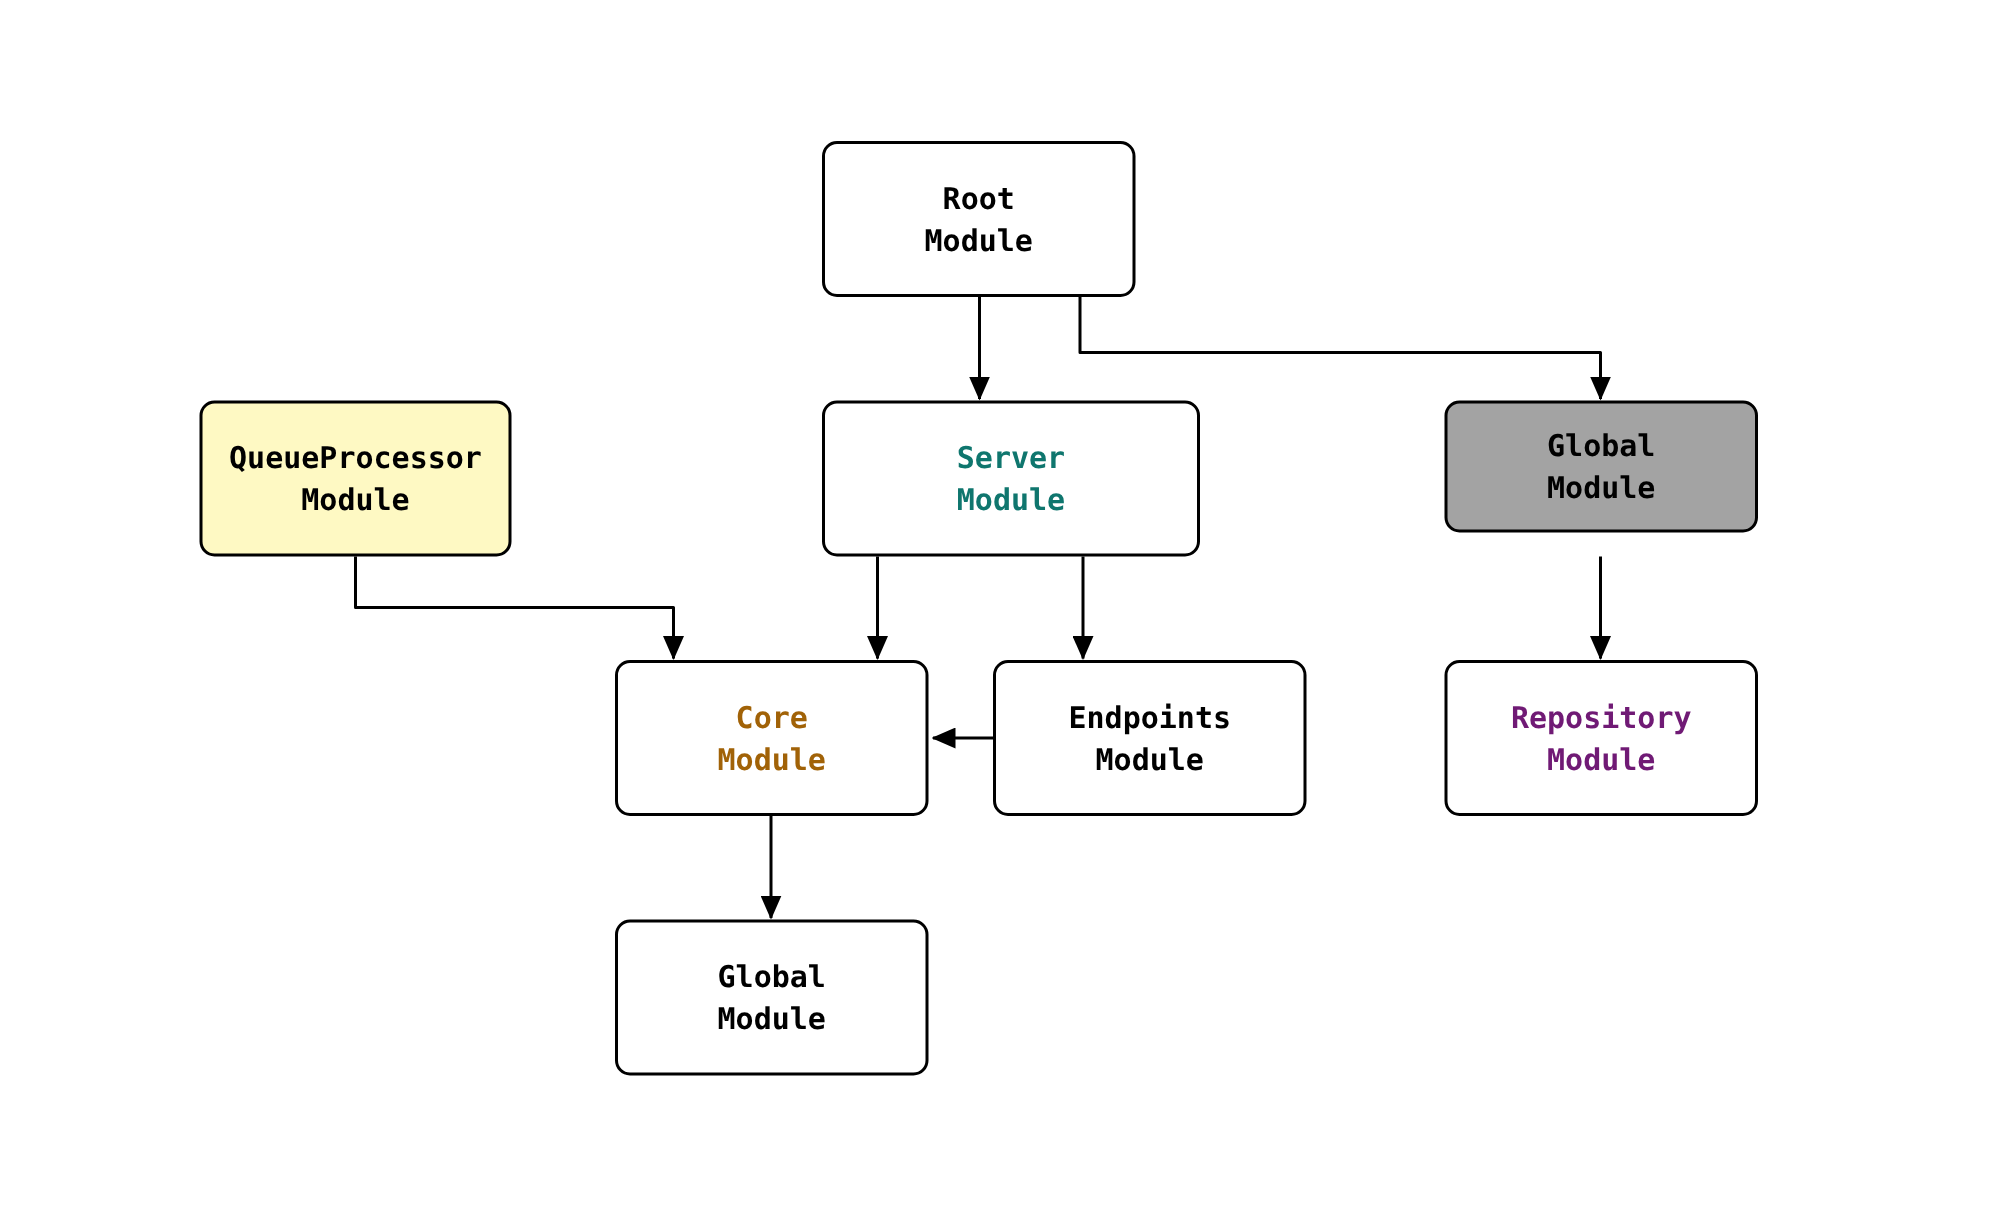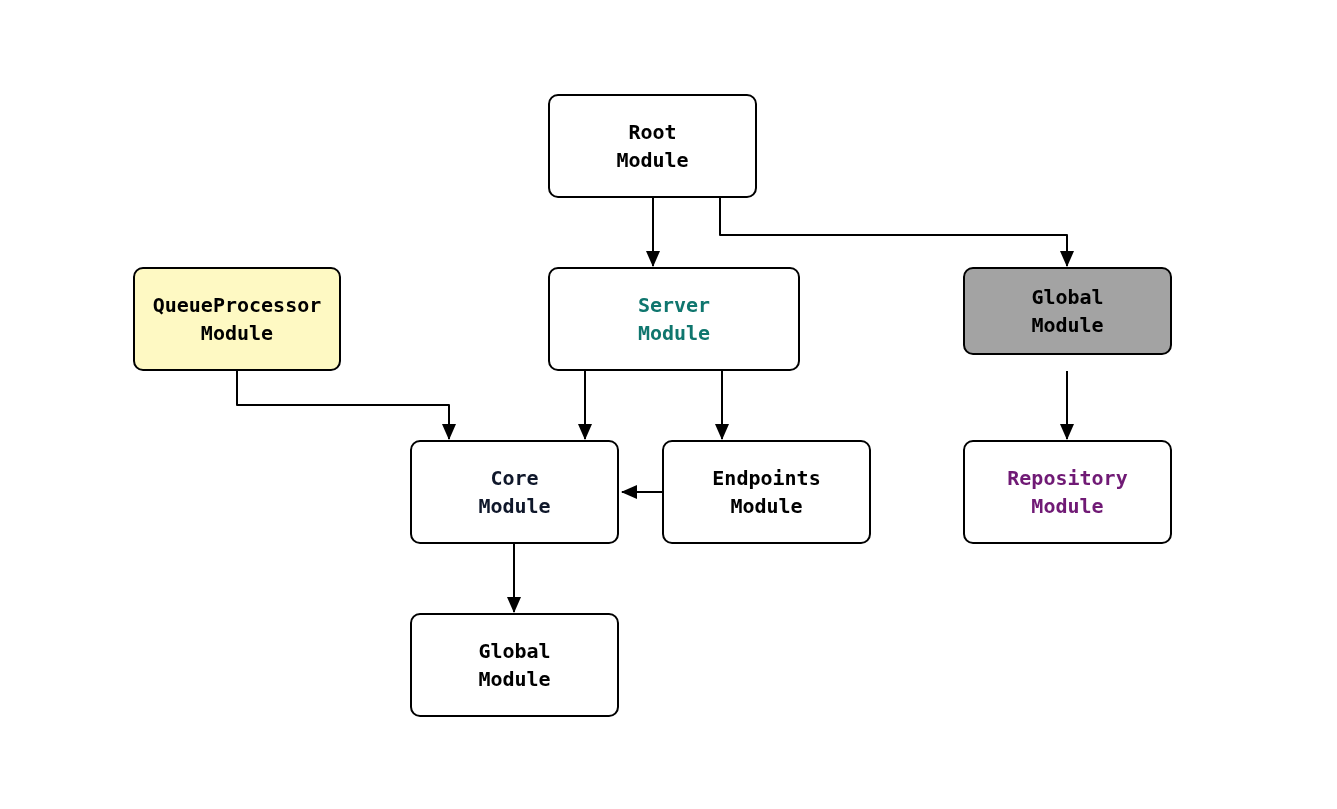--- a/index.html
+++ b/index.html
@@ -63,21 +63,21 @@
       <polyline points="514,544 514,612" fill="none" stroke="#000000" stroke-width="2" stroke-linejoin="round" marker-end="url(#arrowhead)"></polyline>
     </svg>
 <div class="node" style="left: 548px; top: 94px; width: 209px; height: 104px; background: rgb(255, 255, 255); border-color: rgb(0, 0, 0); color: rgb(0, 0, 0);">Root
 Module</div>
     <div class="node" style="left: 133px; top: 267px; width: 208px; height: 104px; background: #fef9c3; border-color: rgb(0, 0, 0); color: rgb(0, 0, 0);">QueueProcessor
 Module</div>
     <div class="node" style="left: 548px; top: 267px; width: 252px; height: 104px; background: rgb(255, 255, 255); border-color: rgb(0, 0, 0); color: #0f766e;">Server
 Module</div>
     <div class="node" style="left: 963px; top: 267px; width: 209px; height: 88px; background: #a3a3a3; border-color: rgb(0, 0, 0); color: rgb(0, 0, 0);">Global
 Module</div>
-    <div class="node" style="left: 410px; top: 440px; width: 209px; height: 104px; background: rgb(255, 255, 255); border-color: rgb(0, 0, 0); color: #0f172a;">Core
+    <div class="node" style="left: 410px; top: 440px; width: 209px; height: 104px; background: rgb(255, 255, 255); border-color: rgb(0, 0, 0); color: #a16207;">Core
 Module</div>
     <div class="node" style="left: 662px; top: 440px; width: 209px; height: 104px; background: rgb(255, 255, 255); border-color: rgb(0, 0, 0); color: rgb(0, 0, 0);">Endpoints
 Module</div>
     <div class="node" style="left: 963px; top: 440px; width: 209px; height: 104px; background: rgb(255, 255, 255); border-color: rgb(0, 0, 0); color: #701a75;">Repository
 Module</div>
     <div class="node" style="left: 410px; top: 613px; width: 209px; height: 104px; background: rgb(255, 255, 255); border-color: rgb(0, 0, 0); color: rgb(0, 0, 0);">Global
 Module</div>
   </div>
 
 </body></html>

